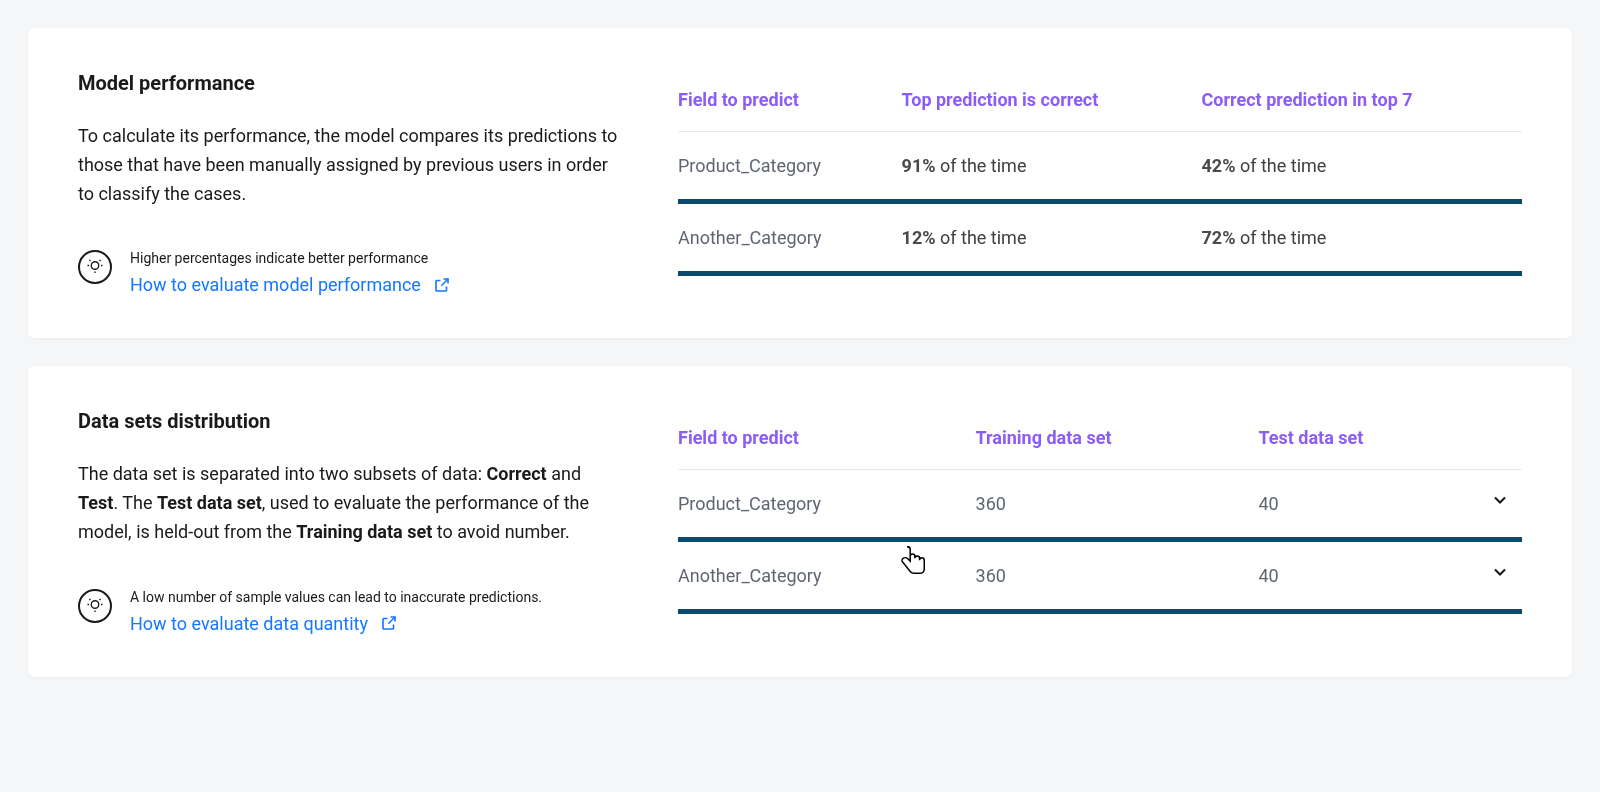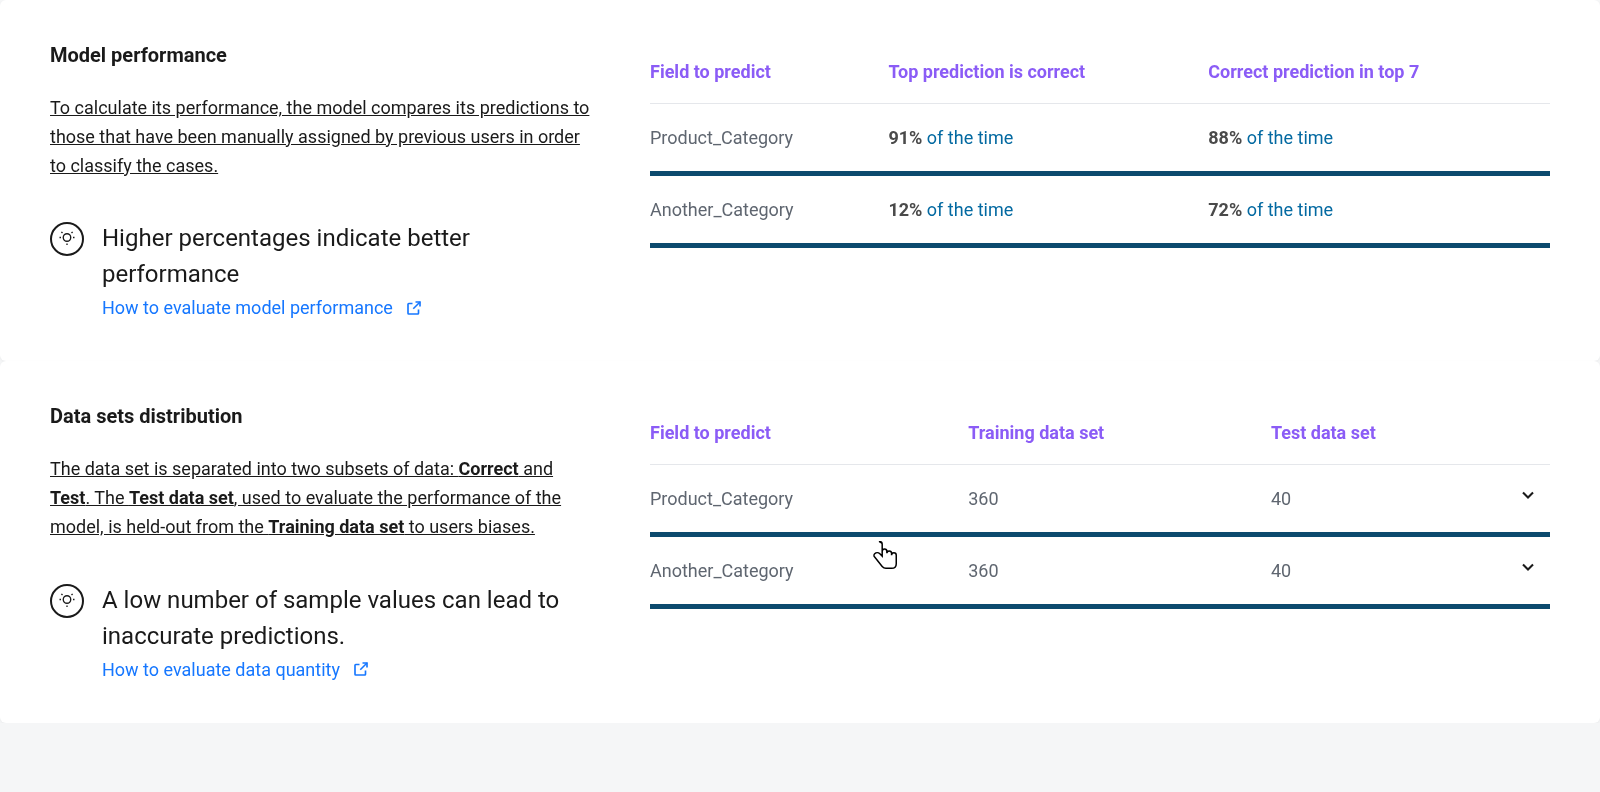--- a/index.html
+++ b/index.html
@@ -7,21 +7,21 @@
     font-family: -apple-system, BlinkMacSystemFont, "Segoe UI", Roboto, Helvetica, Arial, sans-serif;
     background: #f5f6f7;
     color: #1a1a1a;
     font-size: 16px;
     line-height: 1.5;
     padding: 0;
   }
   .card {
     background: #fff;
     border-radius: 6px;
-    margin: 0;
+    margin: 28px;
     padding: 40px 50px 40px 50px;
     box-shadow: 0 1px 3px rgba(0,0,0,0.05);
     display: flex;
     gap: 60px;
   }
   .card-left {
     flex: 0 0 540px;
     max-width: 540px;
   }
   .card-right {
@@ -31,40 +31,39 @@
     font-size: 20px;
     font-weight: 700;
     color: #1a1a1a;
     margin-bottom: 24px;
   }
   p.section-desc {
     font-size: 18px;
     color: #1a1a1a;
     line-height: 1.6;
     margin-bottom: 40px;
-    text-decoration: underline;
   }
   .tip-row {
     display: flex;
     align-items: flex-start;
     gap: 18px;
   }
   .tip-icon {
     flex: 0 0 auto;
     width: 34px;
     height: 34px;
     border: 2px solid #1a1a1a;
     border-radius: 50%;
     display: flex;
     align-items: center;
     justify-content: center;
     margin-top: 2px;
   }
   .tip-icon svg { width: 18px; height: 18px; }
-  .tip-text { font-size: 24px; color: #1a1a1a; }
+  .tip-text { font-size: 14px; color: #1a1a1a; }
   .tip-link {
     display: inline-flex;
     align-items: center;
     gap: 12px;
     color: #1677ff;
     text-decoration: none;
     font-size: 18px;
     margin-top: 2px;
     cursor: pointer;
   }
@@ -85,21 +84,21 @@
     padding: 20px 12px 20px 0;
     border-bottom: 5px solid #0c4a6e;
     color: #5f6670;
     vertical-align: middle;
   }
   table.data-table td .pct {
     font-weight: 700;
     color: #4a4a4a;
   }
   table.data-table td .suffix {
-    color: #0369a1;
+    color: #404040;
   }
   .expand-cell { width: 40px; text-align: right; }
   .chevron {
     cursor: pointer;
     display: inline-flex;
     align-items: center;
     justify-content: center;
   }
   .chevron svg { width: 20px; height: 20px; stroke: #1a1a1a; stroke-width: 2.5; fill: none; }
   .cursor-overlay {
@@ -147,37 +146,37 @@
         <tr>
           <th>Field to predict</th>
           <th>Top prediction is correct</th>
           <th>Correct prediction in top 7</th>
         </tr>
       </thead>
       <tbody>
         <tr>
           <td>Product_Category</td>
           <td><span class="pct">91%</span><span class="suffix"> of the time</span></td>
-          <td><span class="pct">88%</span><span class="suffix"> of the time</span></td>
+          <td><span class="pct">42%</span><span class="suffix"> of the time</span></td>
         </tr>
         <tr>
           <td>Another_Category</td>
           <td><span class="pct">12%</span><span class="suffix"> of the time</span></td>
           <td><span class="pct">72%</span><span class="suffix"> of the time</span></td>
         </tr>
       </tbody>
     </table>
   </div>
 </div>
 
 <div class="card">
   <div class="card-left">
     <h2 class="section-title">Data sets distribution</h2>
     <p class="section-desc">
-      <span>The data set is separated into two subsets of data: </span><b>Correct</b><span> and </span><b>Test</b><span>. The </span><b>Test data set</b><span>, used to evaluate the performance of the model, is held-out from the </span><b>Training data set</b><span> to users biases.</span>
+      <span>The data set is separated into two subsets of data: </span><b>Correct</b><span> and </span><b>Test</b><span>. The </span><b>Test data set</b><span>, used to evaluate the performance of the model, is held-out from the </span><b>Training data set</b><span> to avoid number.</span>
     </p>
     <div class="tip-row">
       <div class="tip-icon">
         <svg viewBox="0 0 24 24" fill="none" stroke="#1a1a1a" stroke-width="1.8">
           <circle cx="12" cy="10" r="5"></circle>
           <line x1="12" y1="18" x2="12" y2="20"></line>
           <line x1="4" y1="10" x2="2" y2="10"></line>
           <line x1="22" y1="10" x2="20" y2="10"></line>
           <line x1="6" y1="4" x2="4.5" y2="2.5"></line>
           <line x1="18" y1="4" x2="19.5" y2="2.5"></line>

